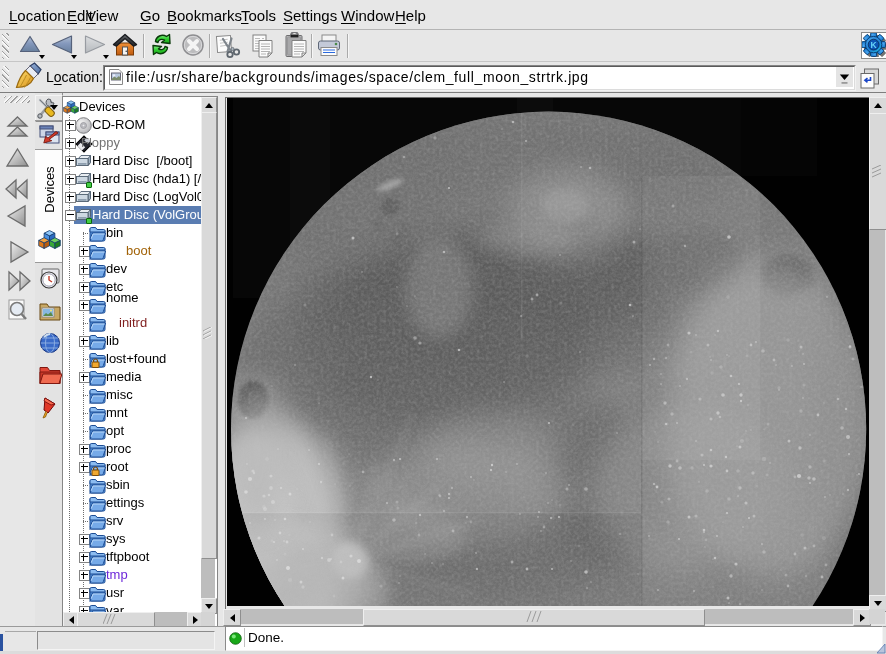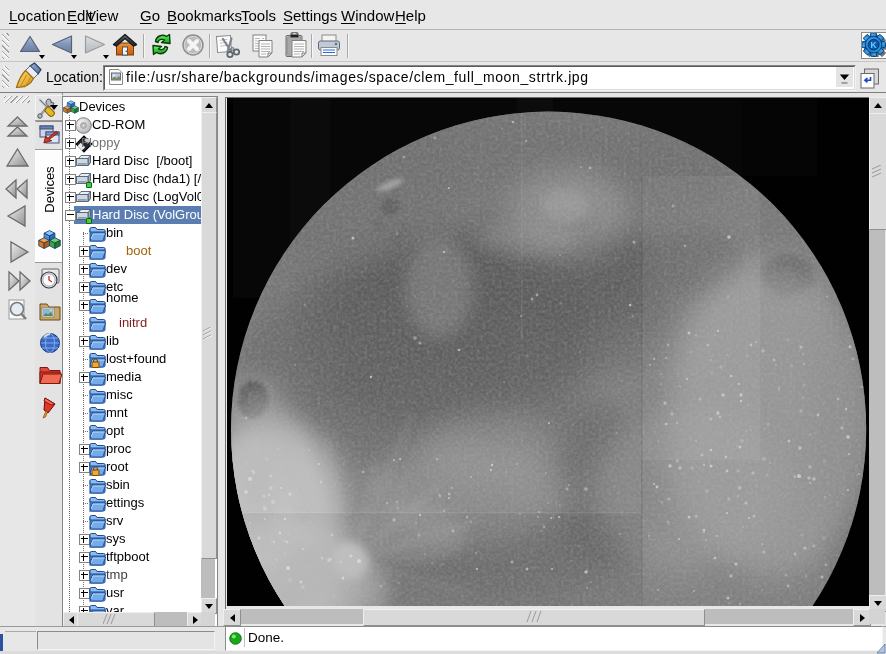--- a/index.html
+++ b/index.html
@@ -558,21 +558,21 @@
       </svg>
 <div class="trtxt" style="left:43px;top:451px;color:#000;">tftpboot</div>
 <div class="abs doth" style="left:20px;top:478px;width:6px;"></div>
 <div class="exp plus" style="left:16px;top:473px;"></div>
 <svg class="abs" style="left:26px;top:471px" width="17" height="16" viewBox="0 0 17 16">
 <path d="M1 3.5 c0 -1 0.6 -1.6 1.5 -1.6 h4 l1.6 2 h6.4 c1 0 1.5 0.6 1.5 1.5 v8 c0 1 -0.6 1.6 -1.5 1.6 h-12 c-1 0 -1.5 -0.6 -1.5 -1.6 Z" fill="#5a96dc" stroke="#1c4c94" stroke-width="1"></path>
 <path d="M1 6 h15 v-1 c0 -0.9 -0.5 -1.5 -1.5 -1.5 h-6.4 l-1.6 -2 h-4 c-0.9 0 -1.5 0.6 -1.5 1.6 Z" fill="#8cbcf0" stroke="#1c4c94" stroke-width="1"></path>
 <path d="M1 13.4 L3.4 7 h13.2 l-2.2 6.4 c-0.2 0.8 -0.8 1.6 -1.9 1.6 h-12 c0.8 0 1.3 -0.7 1.5 -1.6 Z" fill="#76aae8" stroke="#1c4c94" stroke-width="1"></path>
 <path d="M2.2 12.6 L4.1 8 h11.4" fill="none" stroke="#b8d8f8" stroke-width="1"></path>
       </svg>
-<div class="trtxt" style="left:43px;top:469px;color:#404040;">tmp</div>
+<div class="trtxt" style="left:43px;top:469px;color:#6d28d9;">tmp</div>
 <div class="abs doth" style="left:20px;top:496px;width:6px;"></div>
 <div class="exp plus" style="left:16px;top:491px;"></div>
 <svg class="abs" style="left:26px;top:489px" width="17" height="16" viewBox="0 0 17 16">
 <path d="M1 3.5 c0 -1 0.6 -1.6 1.5 -1.6 h4 l1.6 2 h6.4 c1 0 1.5 0.6 1.5 1.5 v8 c0 1 -0.6 1.6 -1.5 1.6 h-12 c-1 0 -1.5 -0.6 -1.5 -1.6 Z" fill="#5a96dc" stroke="#1c4c94" stroke-width="1"></path>
 <path d="M1 6 h15 v-1 c0 -0.9 -0.5 -1.5 -1.5 -1.5 h-6.4 l-1.6 -2 h-4 c-0.9 0 -1.5 0.6 -1.5 1.6 Z" fill="#8cbcf0" stroke="#1c4c94" stroke-width="1"></path>
 <path d="M1 13.4 L3.4 7 h13.2 l-2.2 6.4 c-0.2 0.8 -0.8 1.6 -1.9 1.6 h-12 c0.8 0 1.3 -0.7 1.5 -1.6 Z" fill="#76aae8" stroke="#1c4c94" stroke-width="1"></path>
 <path d="M2.2 12.6 L4.1 8 h11.4" fill="none" stroke="#b8d8f8" stroke-width="1"></path>
       </svg>
 <div class="trtxt" style="left:43px;top:487px;color:#000;">usr</div>
 <div class="abs doth" style="left:20px;top:514px;width:6px;"></div>

